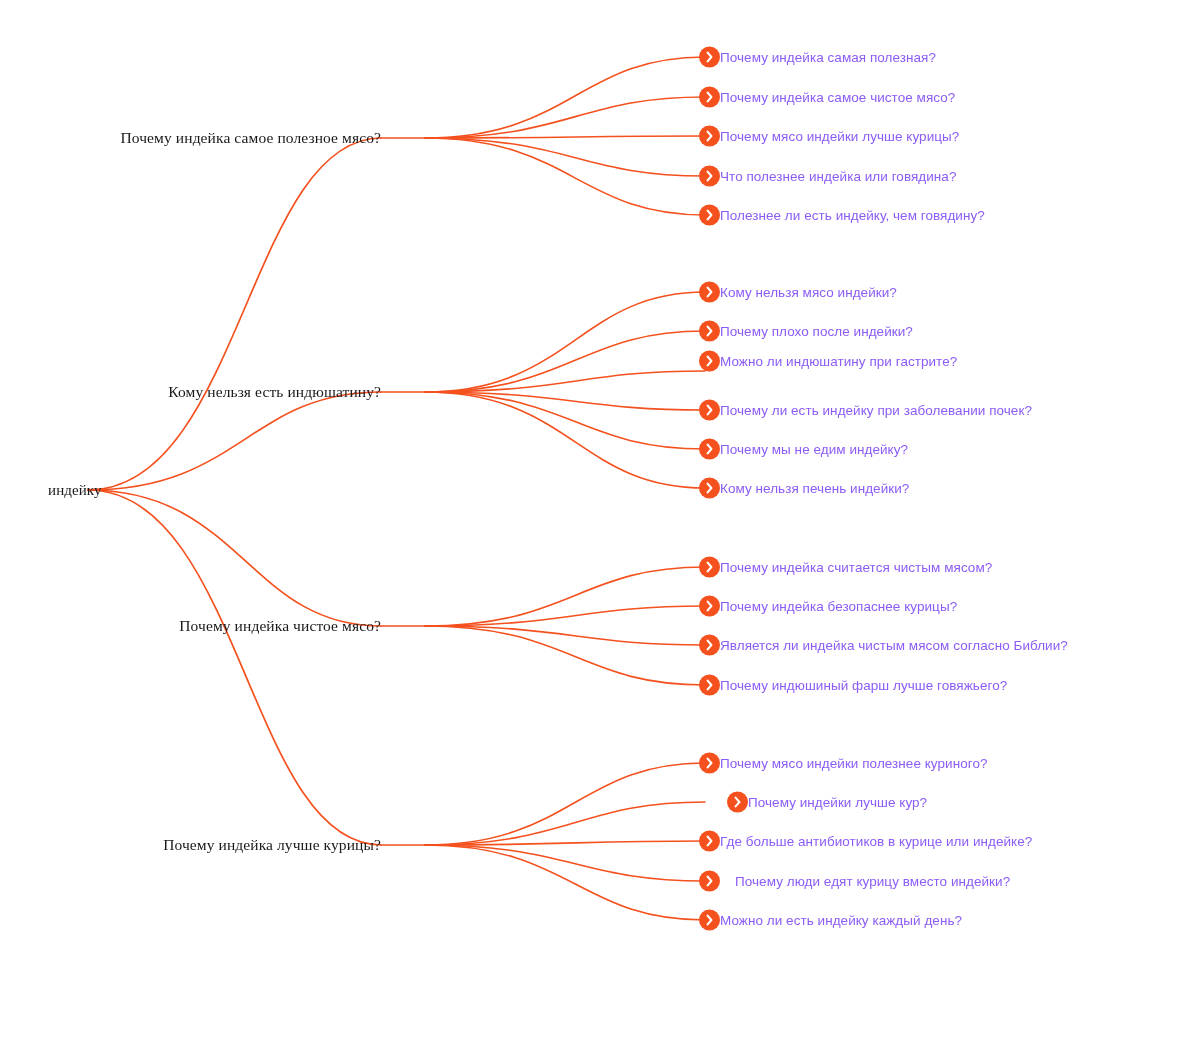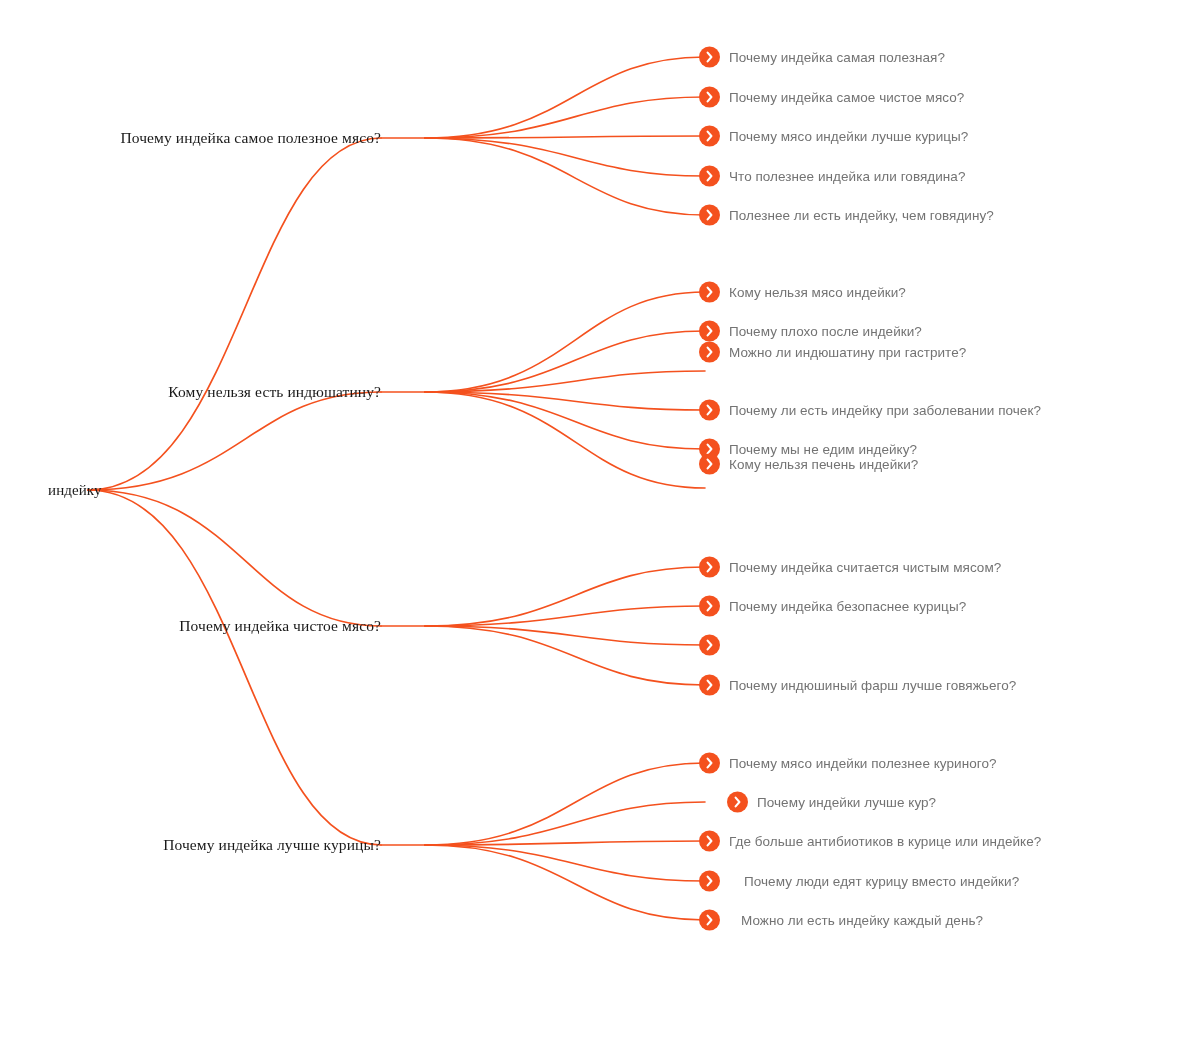--- a/index.html
+++ b/index.html
@@ -54,24 +54,23 @@
     height: 21px;
     border-radius: 50%;
     background: #F4511E;
     display: flex;
     align-items: center;
     justify-content: center;
     flex: 0 0 auto;
   }
   .leaf-icon svg { display: block; }
   .leaf-label {
-    margin-left: 9px;
     font-family: "Liberation Sans", sans-serif;
     font-size: 13.5px;
-    color: #737373;
+    color: #8b5cf6;
     letter-spacing: 0.05px;
   }
 </style>
 </head>
 <body>
 
 <div id="canvas">
 
   <svg id="edges" viewBox="0 0 1200 1049" width="1200" height="1049" xmlns="http://www.w3.org/2000/svg">
       <path d="M 88 490 C 240.36 490, 249.15 138, 381 138" fill="none" stroke="#F4511E" stroke-width="1.7" stroke-linecap="round"></path>
@@ -157,21 +156,21 @@
         <span class="leaf-label">Кому нельзя мясо индейки?</span>
       </div>
       <div class="leaf" style="left: 699px; top: 331px;">
         <span class="leaf-icon">
           <svg width="21" height="21" viewBox="0 0 21 21">
             <path d="M8.6 6.1 L12.4 10.5 L8.6 14.9" fill="none" stroke="#ffffff" stroke-width="2.1" stroke-linecap="round" stroke-linejoin="round"></path>
           </svg>
         </span>
         <span class="leaf-label">Почему плохо после индейки?</span>
       </div>
-      <div class="leaf" style="left: 699px; top: 352px; text-align: right;">
+      <div class="leaf" style="left: 699px; top: 361px; text-align: right;">
         <span class="leaf-icon">
           <svg width="21" height="21" viewBox="0 0 21 21">
             <path d="M8.6 6.1 L12.4 10.5 L8.6 14.9" fill="none" stroke="#ffffff" stroke-width="2.1" stroke-linecap="round" stroke-linejoin="round"></path>
           </svg>
         </span>
         <span class="leaf-label">Можно ли индюшатину при гастрите?</span>
       </div>
       <div class="leaf" style="left: 699px; top: 410px;">
         <span class="leaf-icon">
           <svg width="21" height="21" viewBox="0 0 21 21">
@@ -181,21 +180,21 @@
         <span class="leaf-label">Почему ли есть индейку при заболевании почек?</span>
       </div>
       <div class="leaf" style="left: 699px; top: 449px;">
         <span class="leaf-icon">
           <svg width="21" height="21" viewBox="0 0 21 21">
             <path d="M8.6 6.1 L12.4 10.5 L8.6 14.9" fill="none" stroke="#ffffff" stroke-width="2.1" stroke-linecap="round" stroke-linejoin="round"></path>
           </svg>
         </span>
         <span class="leaf-label">Почему мы не едим индейку?</span>
       </div>
-      <div class="leaf" style="left: 699px; top: 464px;">
+      <div class="leaf" style="left: 699px; top: 488px;">
         <span class="leaf-icon">
           <svg width="21" height="21" viewBox="0 0 21 21">
             <path d="M8.6 6.1 L12.4 10.5 L8.6 14.9" fill="none" stroke="#ffffff" stroke-width="2.1" stroke-linecap="round" stroke-linejoin="round"></path>
           </svg>
         </span>
         <span class="leaf-label">Кому нельзя печень индейки?</span>
       </div>
       <div class="node-branch" style="left: 0px; width: 381px; top: 626px;">Почему индейка чистое мясо?</div>
       <div class="leaf" style="left: 699px; top: 567px;">
         <span class="leaf-icon">
@@ -212,20 +211,21 @@
           </svg>
         </span>
         <span class="leaf-label">Почему индейка безопаснее курицы?</span>
       </div>
       <div class="leaf" style="left: 699px; top: 645px;">
         <span class="leaf-icon">
           <svg width="21" height="21" viewBox="0 0 21 21">
             <path d="M8.6 6.1 L12.4 10.5 L8.6 14.9" fill="none" stroke="#ffffff" stroke-width="2.1" stroke-linecap="round" stroke-linejoin="round"></path>
           </svg>
         </span>
+        <span class="leaf-label">Является ли индейка чистым мясом согласно Библии?</span>
       </div>
       <div class="leaf" style="left: 699px; top: 685px;">
         <span class="leaf-icon">
           <svg width="21" height="21" viewBox="0 0 21 21">
             <path d="M8.6 6.1 L12.4 10.5 L8.6 14.9" fill="none" stroke="#ffffff" stroke-width="2.1" stroke-linecap="round" stroke-linejoin="round"></path>
           </svg>
         </span>
         <span class="leaf-label">Почему индюшиный фарш лучше говяжьего?</span>
       </div>
       <div class="node-branch" style="left: 0px; width: 381px; top: 845px;">Почему индейка лучше курицы?</div>
@@ -254,21 +254,21 @@
         <span class="leaf-label">Где больше антибиотиков в курице или индейке?</span>
       </div>
       <div class="leaf" style="left: 699px; top: 881px; gap: 15px;">
         <span class="leaf-icon">
           <svg width="21" height="21" viewBox="0 0 21 21">
             <path d="M8.6 6.1 L12.4 10.5 L8.6 14.9" fill="none" stroke="#ffffff" stroke-width="2.1" stroke-linecap="round" stroke-linejoin="round"></path>
           </svg>
         </span>
         <span class="leaf-label">Почему люди едят курицу вместо индейки?</span>
       </div>
-      <div class="leaf" style="left: 699px; top: 920px; gap: 12px;">
+      <div class="leaf" style="left: 699px; top: 920px;">
         <span class="leaf-icon">
           <svg width="21" height="21" viewBox="0 0 21 21">
             <path d="M8.6 6.1 L12.4 10.5 L8.6 14.9" fill="none" stroke="#ffffff" stroke-width="2.1" stroke-linecap="round" stroke-linejoin="round"></path>
           </svg>
         </span>
         <span class="leaf-label">Можно ли есть индейку каждый день?</span>
       </div>
     </div>
 
 </div>

